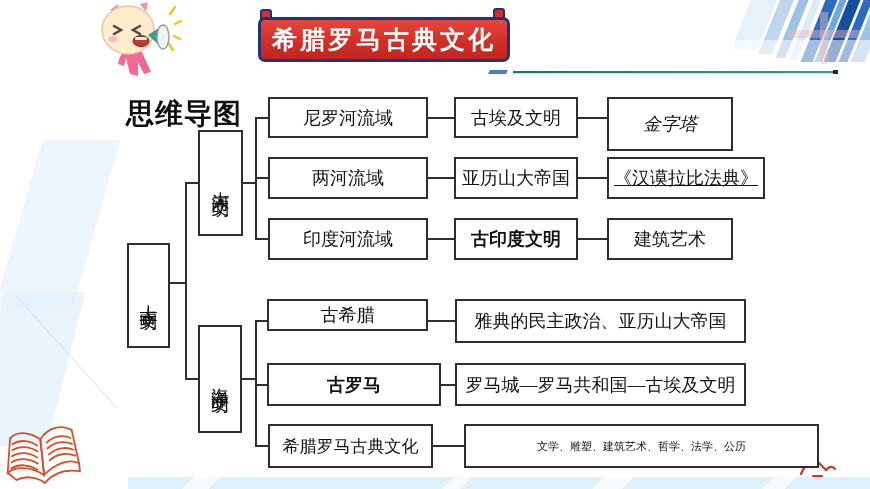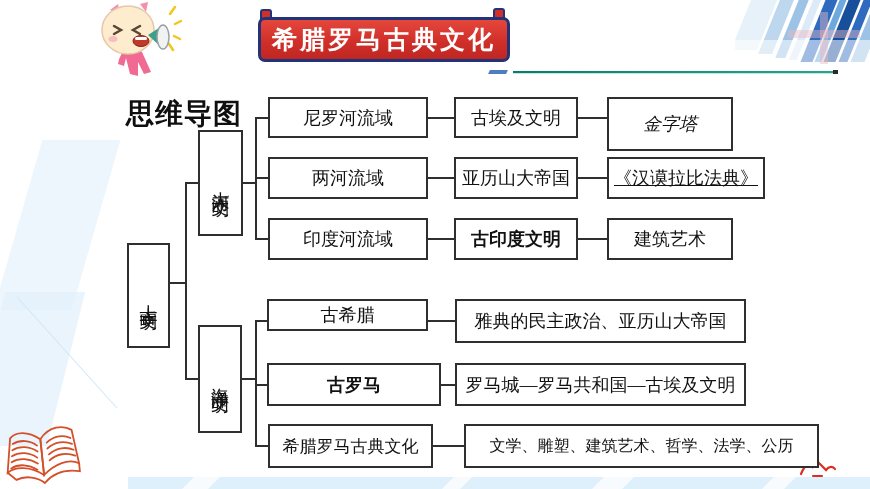--- a/index.html
+++ b/index.html
@@ -184,21 +184,21 @@
 <div class="mm-box" style="left:454px;top:218px;width:124px;height:42px;font-weight:bold;">古印度文明</div>
 <div class="mm-box" style="left:607px;top:218px;width:126px;height:42px;">建筑艺术</div>
 
 <div class="mm-box" style="left:267px;top:299px;width:161px;height:32px;">古希腊</div>
 <div class="mm-box" style="left:455px;top:299px;width:291px;height:44px;">雅典的民主政治、亚历山大帝国</div>
 
 <div class="mm-box" style="left:267px;top:363px;width:174px;height:43px;font-weight:bold;">古罗马</div>
 <div class="mm-box" style="left:455px;top:363px;width:291px;height:43px;">罗马城—罗马共和国—古埃及文明</div>
 
 <div class="mm-box" style="left:268px;top:424px;width:165px;height:44px;font-size:17px;">希腊罗马古典文化</div>
-<div class="mm-box" style="left:464px;top:424px;width:355px;height:44px;font-size:16px;">文学、雕塑、建筑艺术、哲学、法学、公历</div>
+<div class="mm-box" style="left:464px;top:424px;width:355px;height:44px;font-size:11px;">文学、雕塑、建筑艺术、哲学、法学、公历</div>
 
 <div class="deco" style="left:4px;top:425px;width:78px;height:60px;transform:rotate(-6deg);">
   <svg width="78" height="60" viewBox="0 0 78 60" fill="none" stroke="#d4502a" stroke-width="1.8" stroke-linecap="round">
     <path d="M38 14 C26 4 14 4 8 10 L2 44 C10 38 26 40 38 50 Z"></path>
     <path d="M38 14 C48 2 62 2 70 8 L74 42 C64 36 50 40 38 50 Z"></path>
     <path d="M10 16 C18 12 28 14 34 20"></path>
     <path d="M9 22 C17 18 27 20 34 26"></path>
     <path d="M8 28 C16 24 26 26 33 32"></path>
     <path d="M7 34 C15 30 25 32 33 38"></path>
     <path d="M6 40 C14 36 24 38 32 44"></path>

